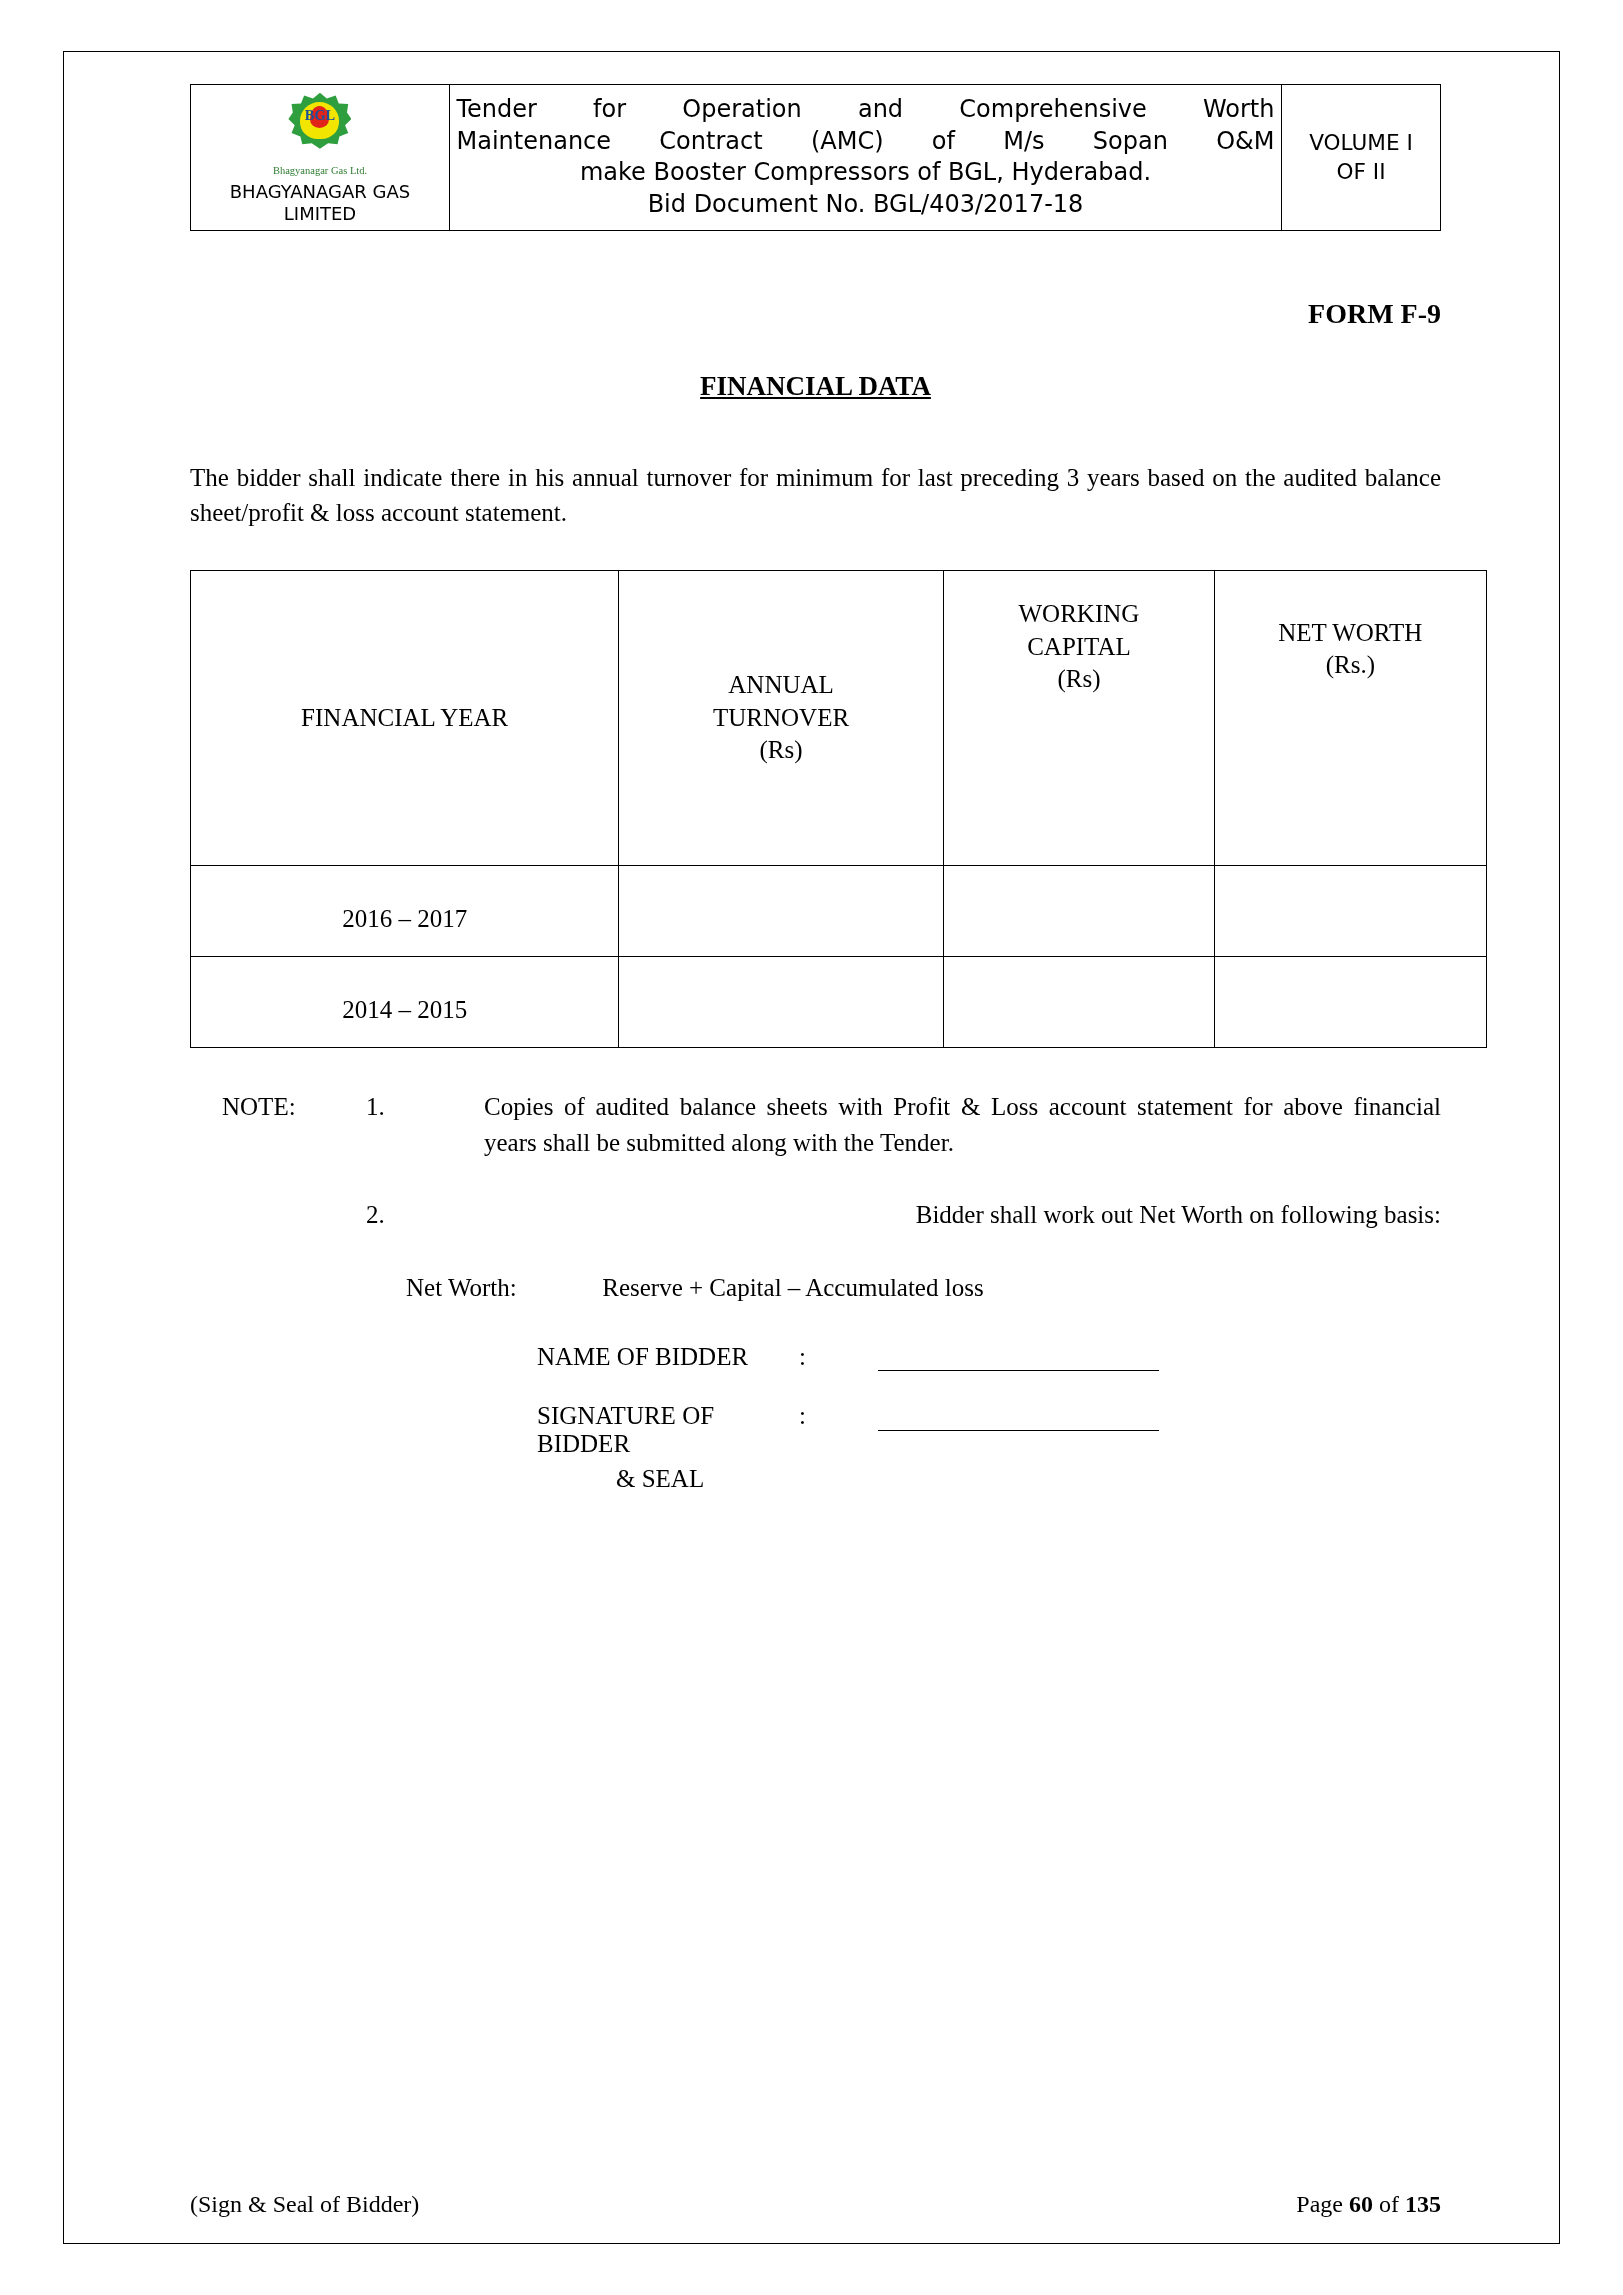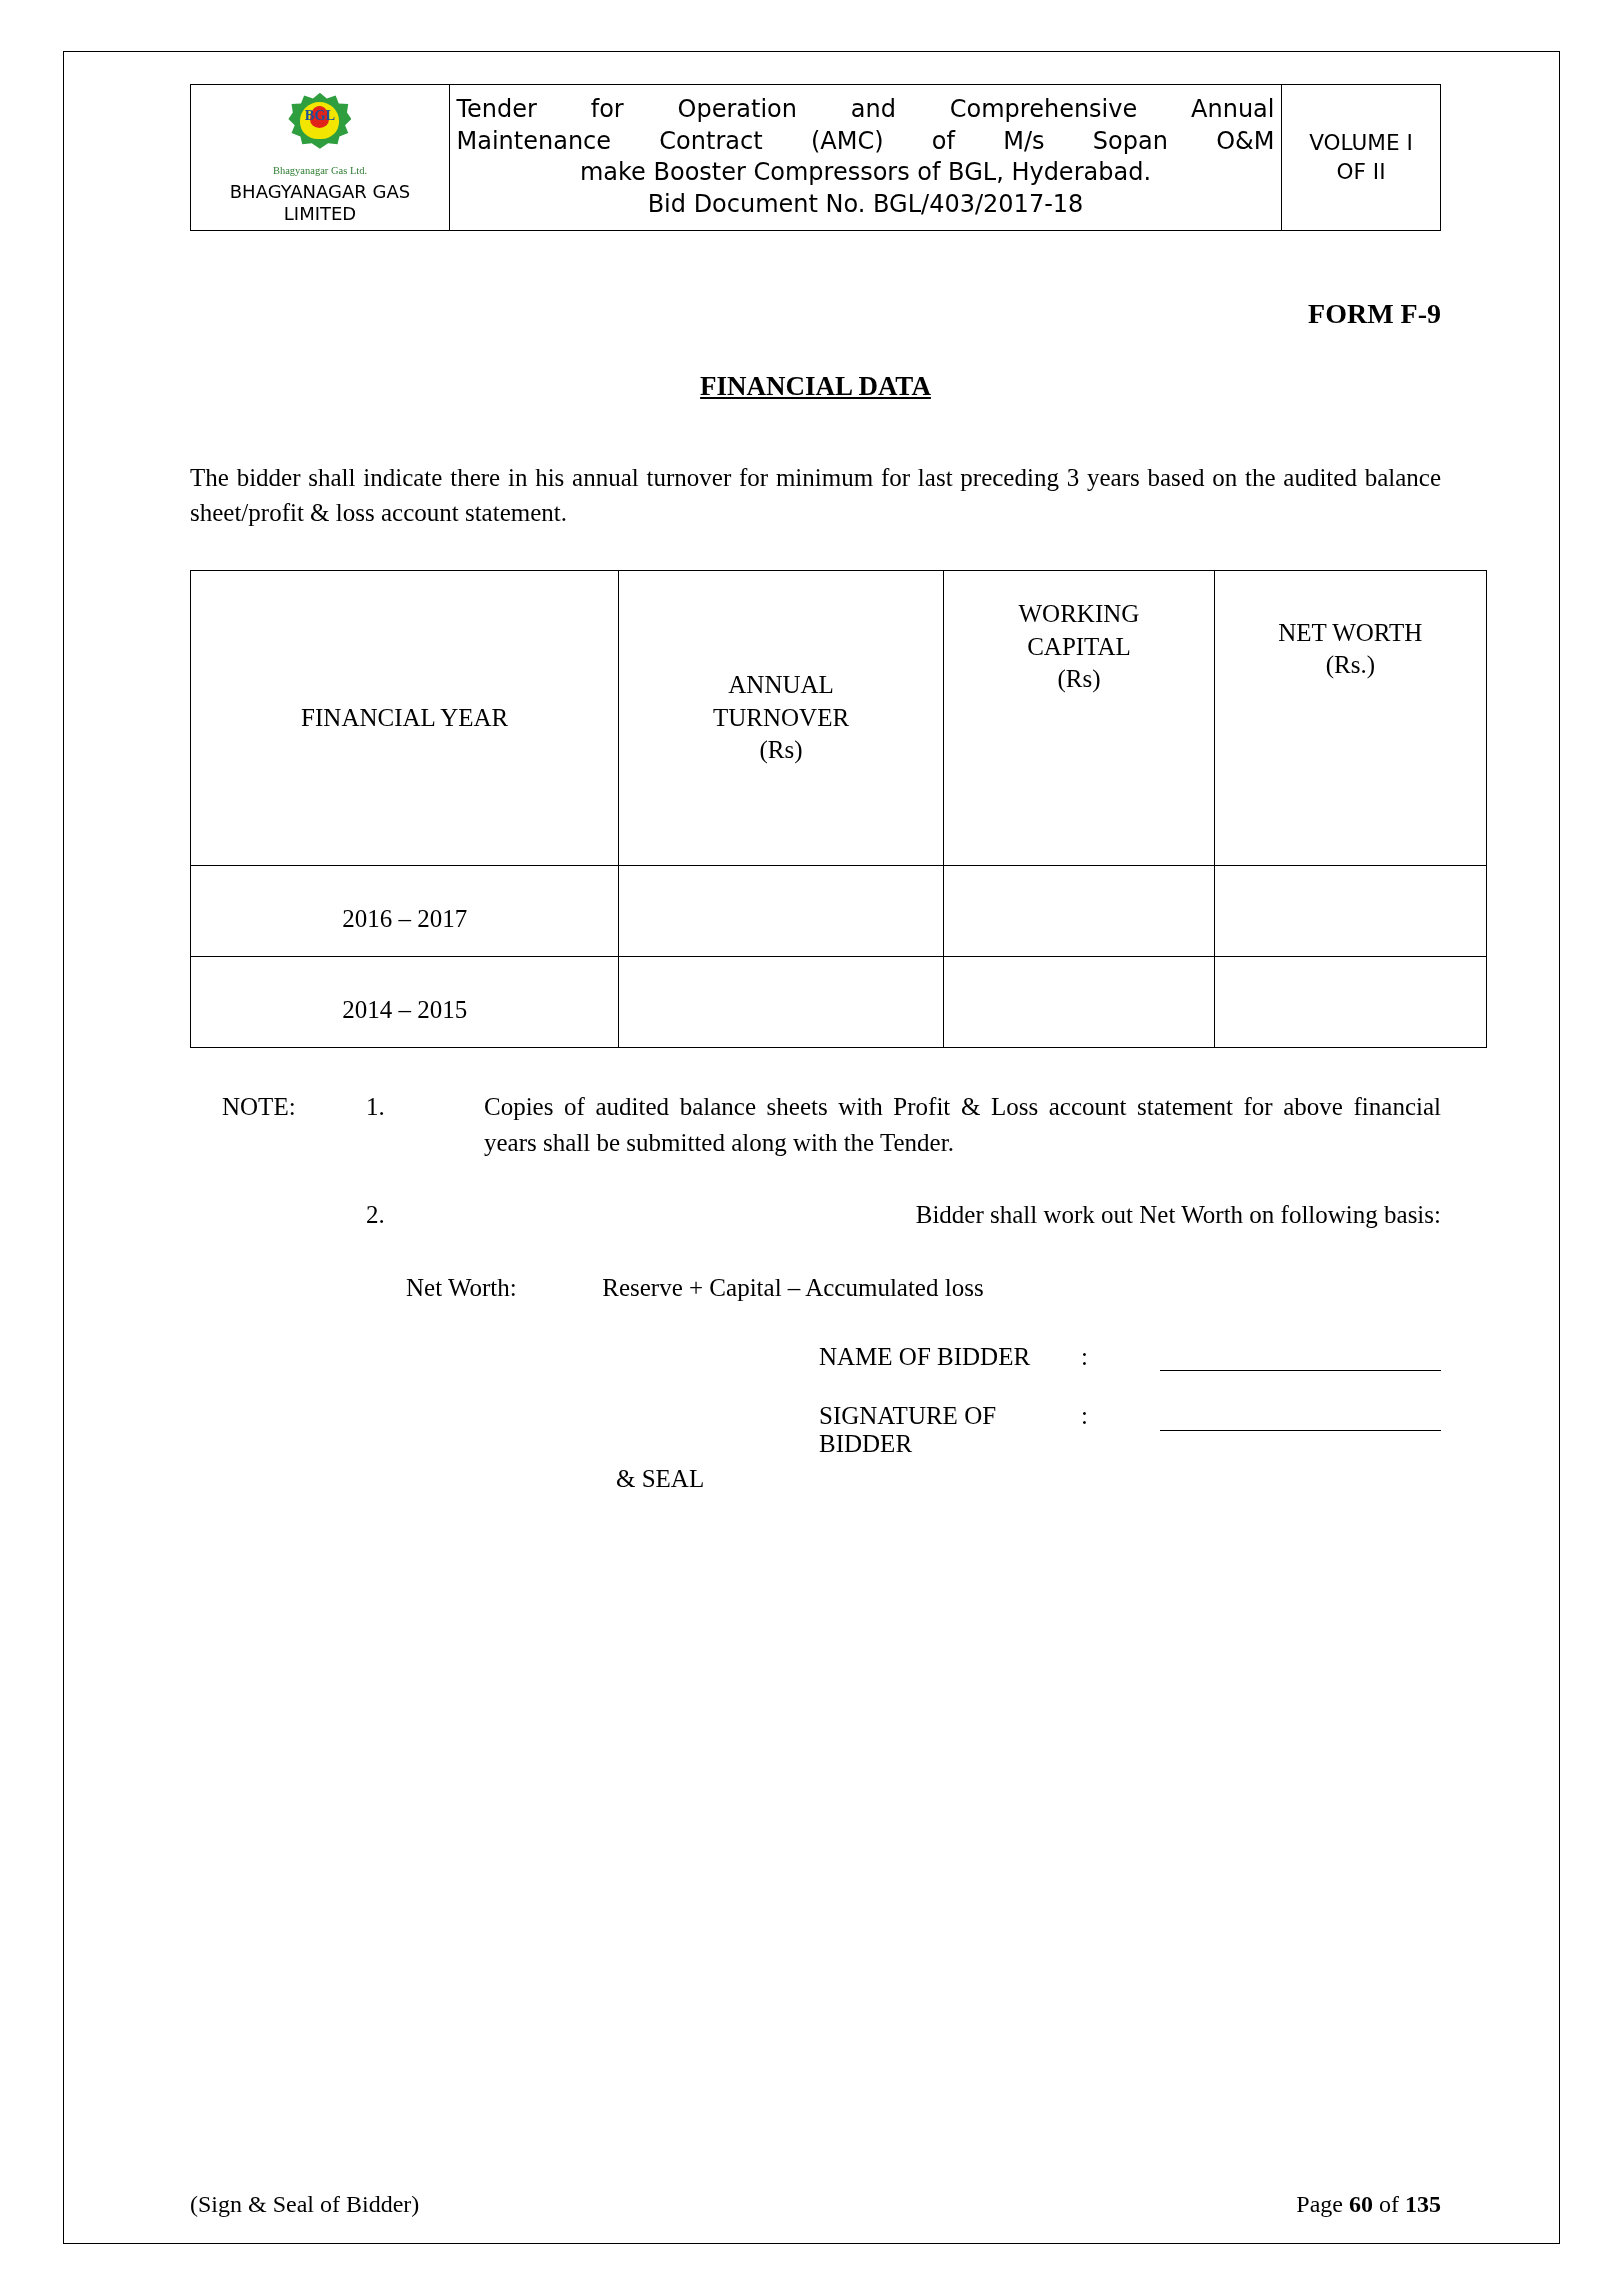--- a/index.html
+++ b/index.html
@@ -202,21 +202,20 @@
 
   .sig-block {
     margin-top: 41px;
     padding-left: 347px;
     font-size: 25px;
   }
   .sig-row {
     display: flex;
     align-items: flex-start;
     margin-bottom: 31px;
-    justify-content: flex-end;
   }
   .sig-name { width: 262px; flex: none; }
   .sig-colon { width: 79px; flex: none; }
   .sig-rule {
     width: 281px;
     border-bottom: 1.3px solid #000000;
     height: 27.5px;
   }
   .sig-seal {
     padding-left: 79px;
@@ -250,21 +249,21 @@
           <div class="logo-mark">
             <div class="burst"></div>
             <div class="inner"></div>
             <div class="drop"></div>
             <div class="bgl">BGL</div>
           </div>
           <div class="logo-sub">Bhagyanagar Gas Ltd.</div>
           <div class="logo-name">BHAGYANAGAR GAS LIMITED</div>
         </td>
         <td class="hdr-title-cell">
-          <div class="just">Tender for Operation and Comprehensive Annual</div>
+          <div class="just">Tender for Operation and Comprehensive Worth</div>
           <div class="just">Maintenance Contract (AMC) of M/s Sopan O&amp;M</div>
           <div>make Booster Compressors of BGL, Hyderabad.</div>
           <div>Bid Document No. BGL/403/2017-18</div>
         </td>
         <td class="hdr-vol-cell">
           <div>VOLUME I</div>
           <div>OF II</div>
         </td>
       </tr>
     </tbody>

